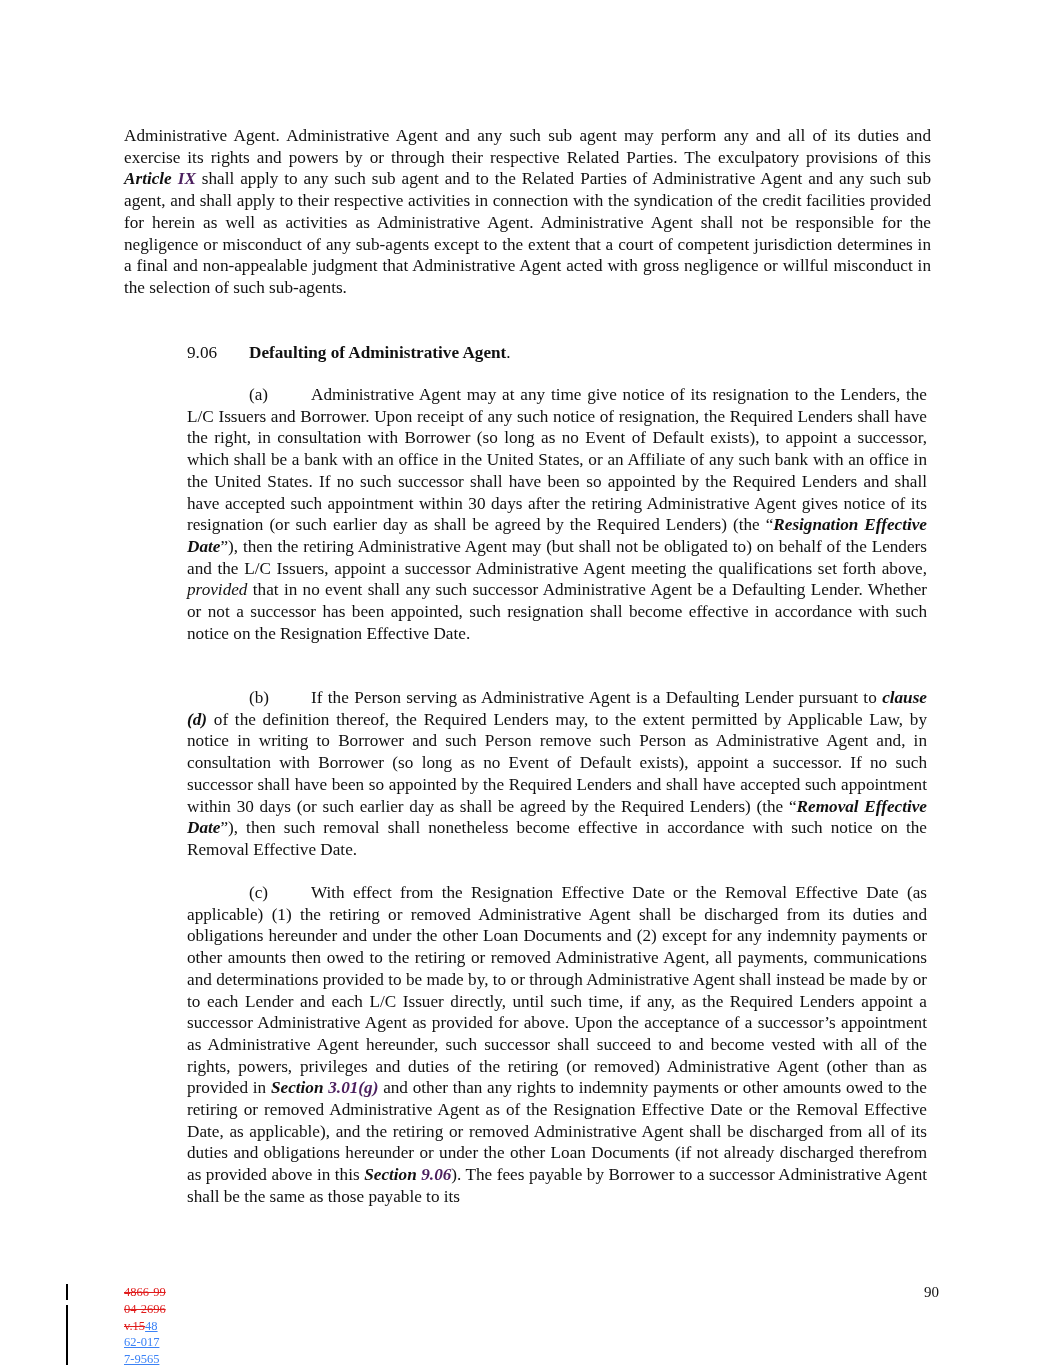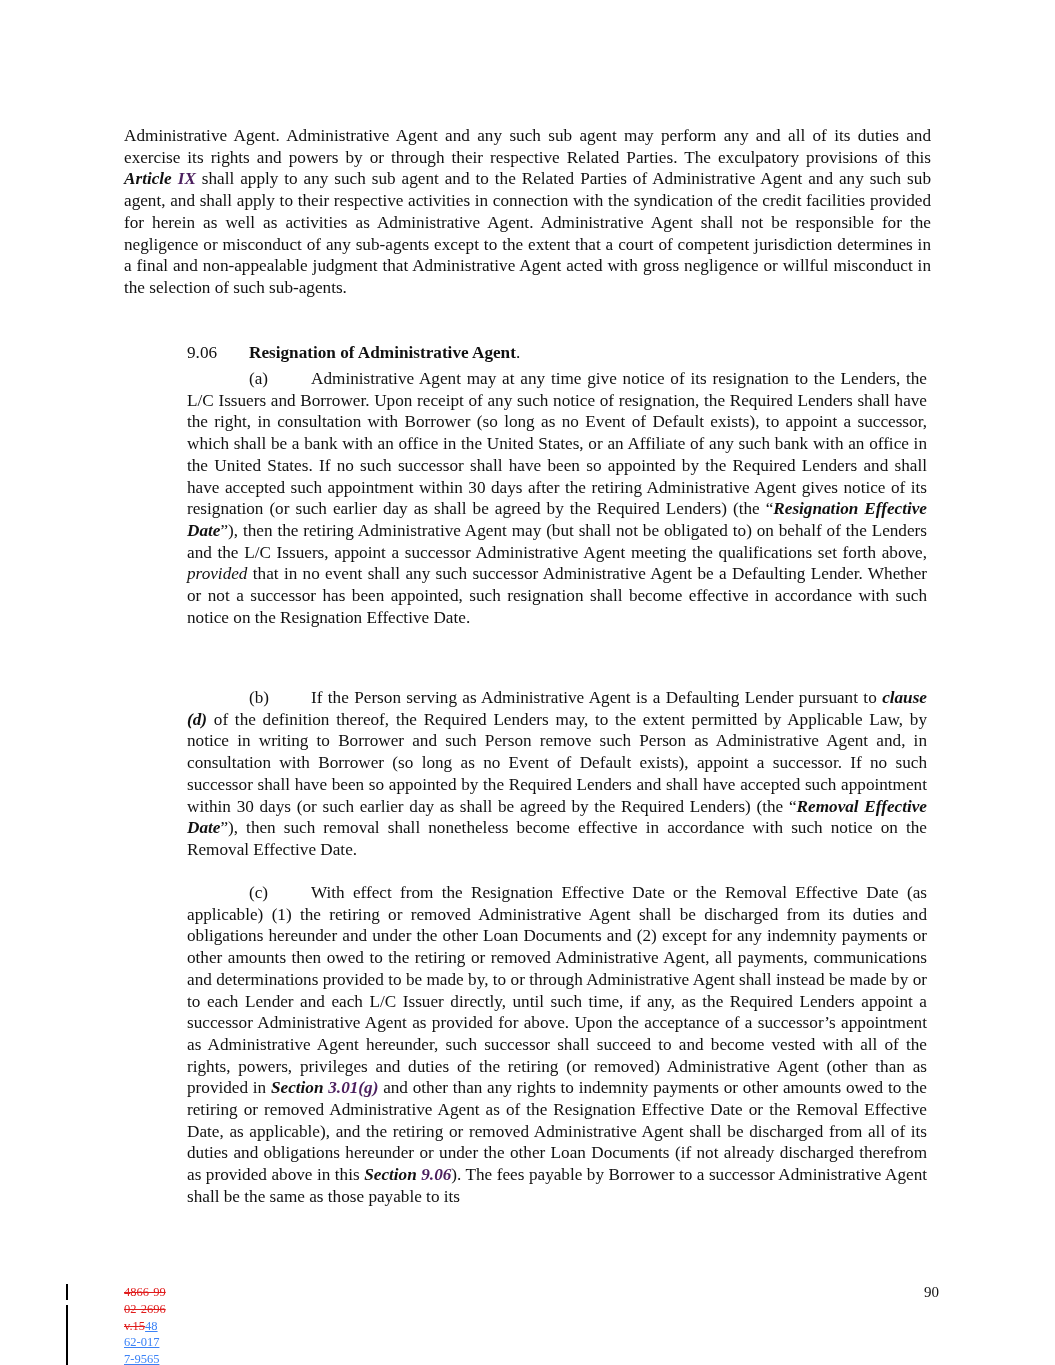--- a/index.html
+++ b/index.html
@@ -6,21 +6,21 @@
     body { width: 1055px; height: 1365px; position: relative; overflow: hidden;
            font-family: "Liberation Serif", serif; color: #111; }
     .page { position: absolute; left: 0; top: 0; width: 1055px; height: 1365px; }
     .p { position: absolute; font-size: 17.2px; line-height: 21.7px; text-align: justify;
          text-align-last: left; margin: 0; }
     .p0 { left: 124px; top: 125px; width: 807px; }
     .heading { position: absolute; left: 187px; top: 342px; font-size: 17.2px; line-height: 21.7px; }
     .heading .num { display: inline-block; width: 62px; }
     .heading .title { font-weight: bold; }
     .sub { left: 187px; width: 740px; }
-    .pa { top: 368px; }
+    .pa { top: 384px; }
     .pb { top: 687px; }
     .pc { top: 882px; font-family: Liberation Serif, serif; }
     .label { display: inline-block; width: 62px; margin-left: 62px; }
     .ref { font-weight: bold; font-style: italic; }
     .ref .v { color: #4b1f5e; }
     .term { font-weight: bold; font-style: italic; }
     .emph { font-style: italic; }
     .pageno { position: absolute; left: 924px; top: 1284px; font-size: 15px; }
     .bar { position: absolute; left: 66px; width: 2px; background: #000; }
     .bar1 { top: 1284px; height: 16px; }
@@ -29,33 +29,33 @@
     .del { color: #e01b1b; text-decoration: line-through; }
     .ins { color: #3b82f6; text-decoration: underline; }
   </style>
 </head>
 <body>
 
 <div class="page">
 
   <p class="p p0"><span>Administrative Agent. Administrative Agent and any such sub agent may perform any and all of its duties and exercise its rights and powers by or through their respective Related Parties. The exculpatory provisions of this </span><span class="ref"><span>Article</span> <span class="v">IX</span></span><span> shall apply to any such sub agent and to the Related Parties of Administrative Agent and any such sub agent, and shall apply to their respective activities in connection with the syndication of the credit facilities provided for herein as well as activities as Administrative Agent. Administrative Agent shall not be responsible for the negligence or misconduct of any sub-agents except to the extent that a court of competent jurisdiction determines in a final and non-appealable judgment that Administrative Agent acted with gross negligence or willful misconduct in the selection of such sub-agents.</span></p>
 
-  <div class="heading"><span class="num">9.06</span><span class="title">Resignation of Administrative Agent</span><span>.</span></div>
+  <div class="heading"><span class="num">9.06</span><span class="title">Defaulting of Administrative Agent</span><span>.</span></div>
 
   <p class="p sub pa" style="margin-left:0;"><span class="label">(a)</span><span>Administrative Agent may at any time give notice of its resignation to the Lenders, the L/C Issuers and Borrower. Upon receipt of any such notice of resignation, the Required Lenders shall have the right, in consultation with Borrower (so long as no Event of Default exists), to appoint a successor, which shall be a bank with an office in the United States, or an Affiliate of any such bank with an office in the United States. If no such successor shall have been so appointed by the Required Lenders and shall have accepted such appointment within 30 days after the retiring Administrative Agent gives notice of its resignation (or such earlier day as shall be agreed by the Required Lenders) (the “</span><span class="term">Resignation Effective Date</span><span>”), then the retiring Administrative Agent may (but shall not be obligated to) on behalf of the Lenders and the L/C Issuers, appoint a successor Administrative Agent meeting the qualifications set forth above, </span><span class="emph">provided</span><span> that in no event shall any such successor Administrative Agent be a Defaulting Lender. Whether or not a successor has been appointed, such resignation shall become effective in accordance with such notice on the Resignation Effective Date.</span></p>
 
   <p class="p sub pb"><span class="label">(b)</span><span>If the Person serving as Administrative Agent is a Defaulting Lender pursuant to </span><span class="term">clause (d)</span><span> of the definition thereof, the Required Lenders may, to the extent permitted by Applicable Law, by notice in writing to Borrower and such Person remove such Person as Administrative Agent and, in consultation with Borrower (so long as no Event of Default exists), appoint a successor. If no such successor shall have been so appointed by the Required Lenders and shall have accepted such appointment within 30 days (or such earlier day as shall be agreed by the Required Lenders) (the “</span><span class="term">Removal Effective Date</span><span>”), then such removal shall nonetheless become effective in accordance with such notice on the Removal Effective Date.</span></p>
 
   <p class="p sub pc"><span class="label">(c)</span><span>With effect from the Resignation Effective Date or the Removal Effective Date (as applicable) (1) the retiring or removed Administrative Agent shall be discharged from its duties and obligations hereunder and under the other Loan Documents and (2) except for any indemnity payments or other amounts then owed to the retiring or removed Administrative Agent, all payments, communications and determinations provided to be made by, to or through Administrative Agent shall instead be made by or to each Lender and each L/C Issuer directly, until such time, if any, as the Required Lenders appoint a successor Administrative Agent as provided for above. Upon the acceptance of a successor’s appointment as Administrative Agent hereunder, such successor shall succeed to and become vested with all of the rights, powers, privileges and duties of the retiring (or removed) Administrative Agent (other than as provided in </span><span class="ref"><span>Section</span> <span class="v">3.01(g)</span></span><span> and other than any rights to indemnity payments or other amounts owed to the retiring or removed Administrative Agent as of the Resignation Effective Date or the Removal Effective Date, as applicable), and the retiring or removed Administrative Agent shall be discharged from all of its duties and obligations hereunder or under the other Loan Documents (if not already discharged therefrom as provided above in this </span><span class="ref"><span>Section</span> <span class="v">9.06</span></span><span>). The fees payable by Borrower to a successor Administrative Agent shall be the same as those payable to its</span></p>
 
   <div class="bar bar1"></div>
   <div class="bar bar2"></div>
 
   <div class="docid">
     <div class="del">4866-99</div>
-    <div class="del">02-2696</div>
+    <div class="del">04-2696</div>
     <div><span class="del">v.15</span><span class="ins">48</span></div>
     <div class="ins">62-017</div>
     <div class="ins">7-9565</div>
   </div>
 
   <div class="pageno">90</div>
 </div>
 
 </body></html>

